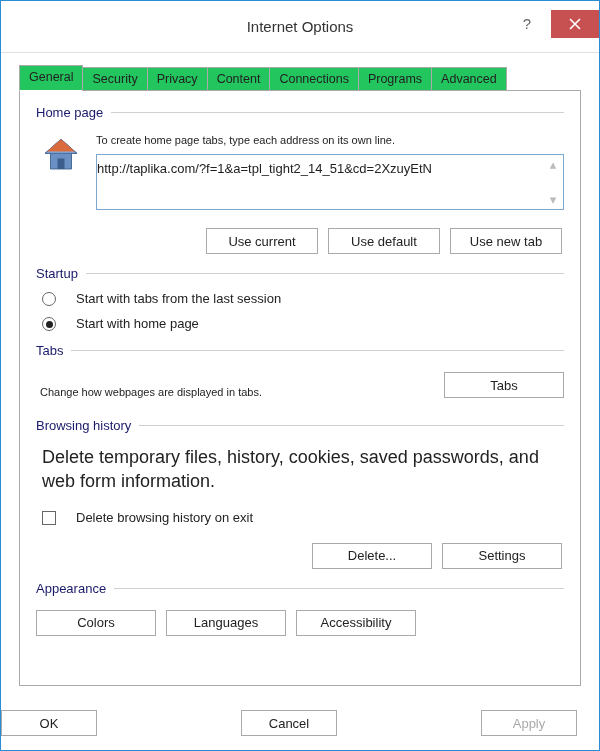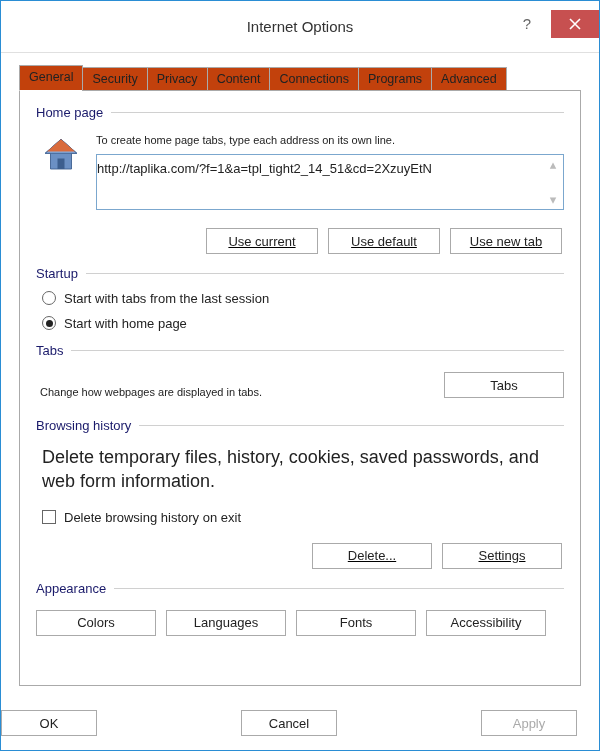--- a/index.html
+++ b/index.html
@@ -9,44 +9,44 @@
 .titlebar { height: 52px; background: #fff; display: flex; align-items: center; border-bottom: 1px solid #e0e0e0; }
 .titlebar-title { flex: 1; text-align: center; font-size: 15px; color: #333; }
 .titlebar-btn { width: 48px; height: 28px; display: flex; align-items: center; justify-content: center; margin-top: -6px; }
 .help-btn { color: #666; font-size: 15px; }
 .close-btn { background: #c75050; color: #fff; }
 .close-btn svg { width: 12px; height: 12px; }
 
 .content-wrap { padding: 14px 18px 12px 18px; flex: 1; display: flex; flex-direction: column; }
 
 .tabs-row { display: flex; margin-bottom: -1px; position: relative; z-index: 2; }
-.tab { padding: 4px 9px; border: 1px solid #aaa; background: #c2410c; color: #222; cursor: default; border-bottom: 1px solid #aaa; font-size: 12.5px; }
+.tab { padding: 4px 9px; border: 1px solid #aaa; background: #22c55e; color: #222; cursor: default; border-bottom: 1px solid #aaa; font-size: 12.5px; }
 .tab + .tab { margin-left: -1px; }
 .tab.active { border-bottom: 1px solid #fff; padding-bottom: 5px; margin-top: -2px; }
 
 .panel { border: 1px solid #aaa; flex: 1; padding: 12px 16px 16px 16px; display: flex; flex-direction: column; gap: 10px; }
 
 .group-label { color: #1a1a6a; font-size: 13px; position: relative; display: flex; align-items: center; gap: 8px; margin-top: 2px; }
 .group-label::after { content: ""; flex: 1; height: 1px; background: #d0d0d0; }
 
 .home-row { display: flex; gap: 14px; align-items: flex-start; margin: 4px 0 0 4px; }
 .home-icon { width: 42px; height: 42px; flex-shrink: 0; }
 .home-text-col { flex: 1; display: flex; flex-direction: column; gap: 8px; }
 .desc { color: #222; font-size: 11px; }
 .url-box { border: 1px solid #7ba7ce; padding: 6px 6px 6px 0; height: 56px; position: relative; overflow: hidden; }
 .url-box-text { color: #222; white-space: nowrap; font-size: 13px; }
 .scroll-ghost { position: absolute; right: 2px; top: 2px; bottom: 2px; width: 16px; display: flex; flex-direction: column; justify-content: space-between; color: #bbb; font-size: 10px; align-items: center; }
 
-.btn-row { display: flex; gap: 10px; justify-content: flex-end; margin-top: 8px; text-decoration: underline; }
+.btn-row { display: flex; gap: 10px; justify-content: flex-end; margin-top: 8px; }
 .btn-row.right-pad { padding-right: 2px; }
 .btn { min-width: 112px; height: 26px; border: 1px solid #aaa; background: #fff; color: #222; text-align: center; display: inline-flex; align-items: center; justify-content: center; font-size: 13px; cursor: default; }
 .btn.disabled { color: #aaa; }
 .btn.wide { min-width: 120px; }
 
-.radio-row, .check-row { display: flex; align-items: flex-start; gap: 8px; margin-left: 6px; color: #222; font-size: 13px; }
+.radio-row, .check-row { display: flex; align-items: flex-end; gap: 20px; margin-left: 6px; color: #222; font-size: 13px; }
 .radio { width: 14px; height: 14px; border: 1px solid #666; border-radius: 50%; display: inline-flex; align-items: center; justify-content: center; }
 .radio.selected::after { content: ""; width: 7px; height: 7px; border-radius: 50%; background: #222; }
 .check { width: 14px; height: 14px; border: 1px solid #666; display: inline-block; }
 
 .tabs-action-row { display: flex; align-items: flex-end; margin: 4px 0 0 4px; }
 .tabs-action-row .desc { flex: 1; }
 
 .body-text { color: #222; margin: 2px 6px 6px 6px; font-size: 18px; line-height: 1.35; }
 
 .appearance-row { display: flex; gap: 10px; margin-top: 4px; }
@@ -142,21 +142,20 @@
         <div class="btn wide">Delete...</div>
         <div class="btn wide">Settings</div>
       </div>
 
       <div class="group-label">
           <span>Appearance</span>
         </div>
       <div class="appearance-row">
         <div class="btn wide">Colors</div>
         <div class="btn wide">Languages</div>
-        <div class="btn wide">Fonts</div>
         <div class="btn wide">Accessibility</div>
       </div>
 
     </div>
   </div>
 
   <div class="dialog-buttons">
     <div class="btn">OK</div>
     <div class="btn">Cancel</div>
     <div class="btn disabled">Apply</div>

